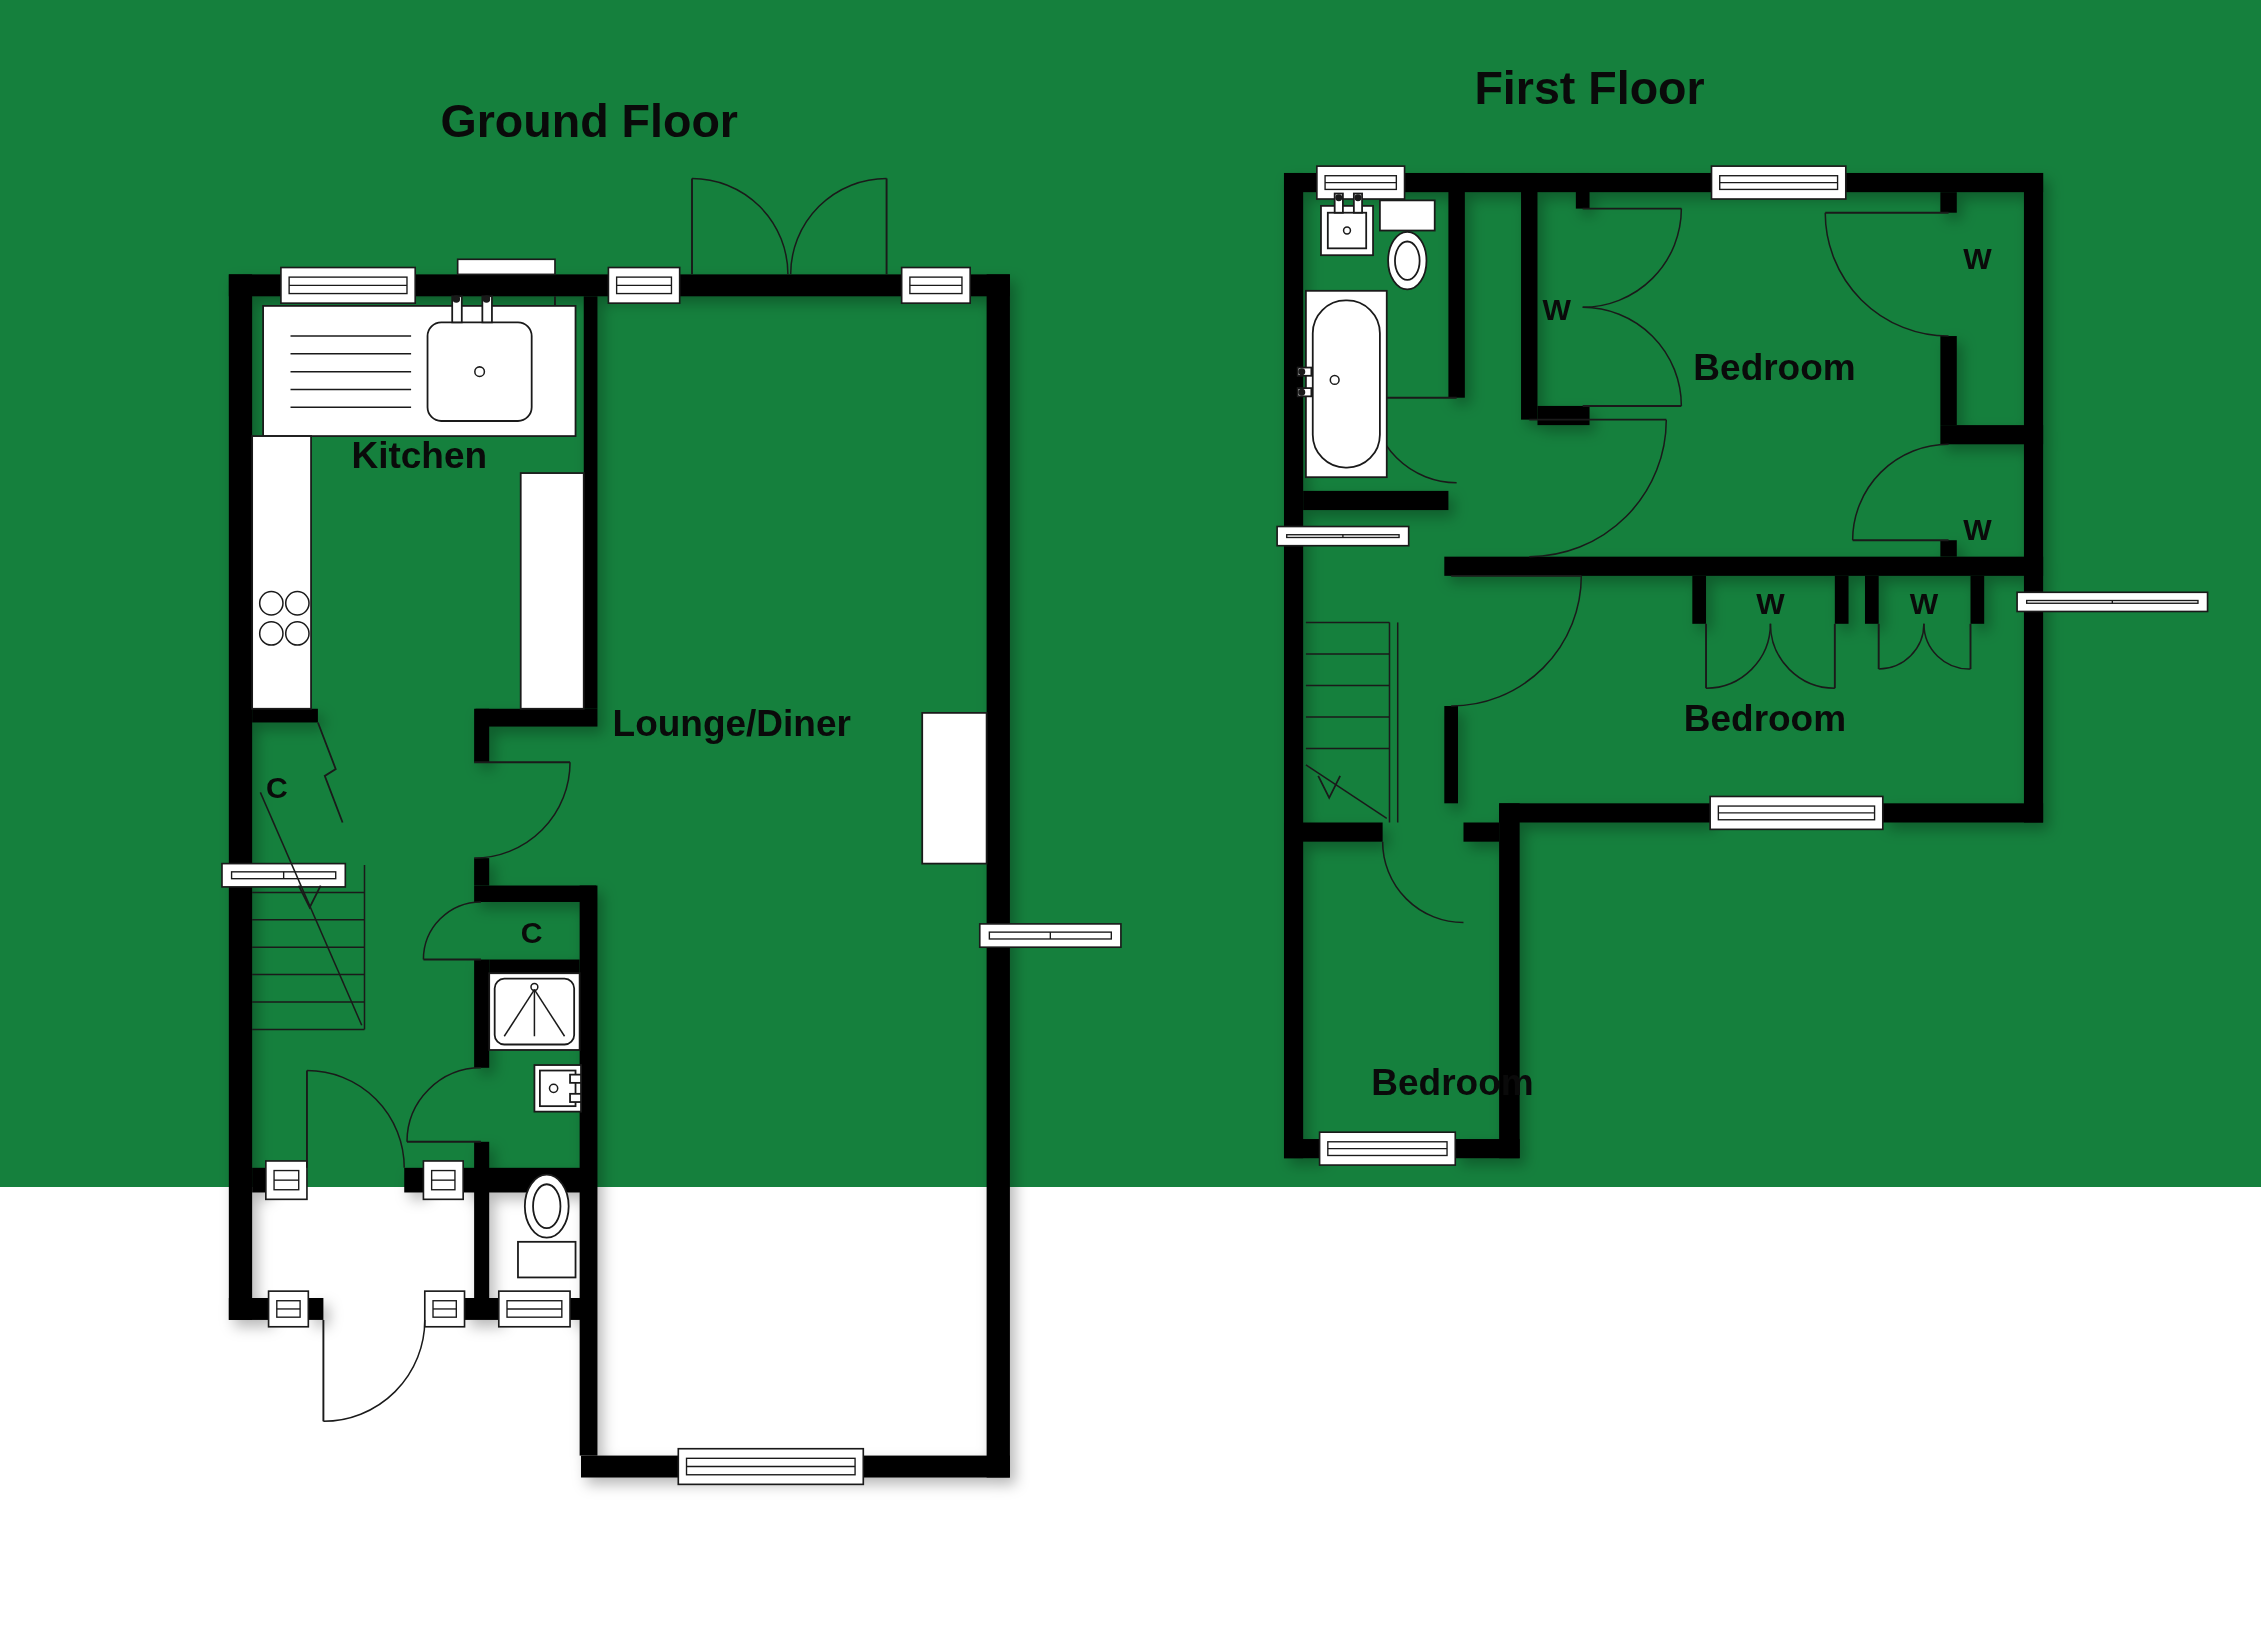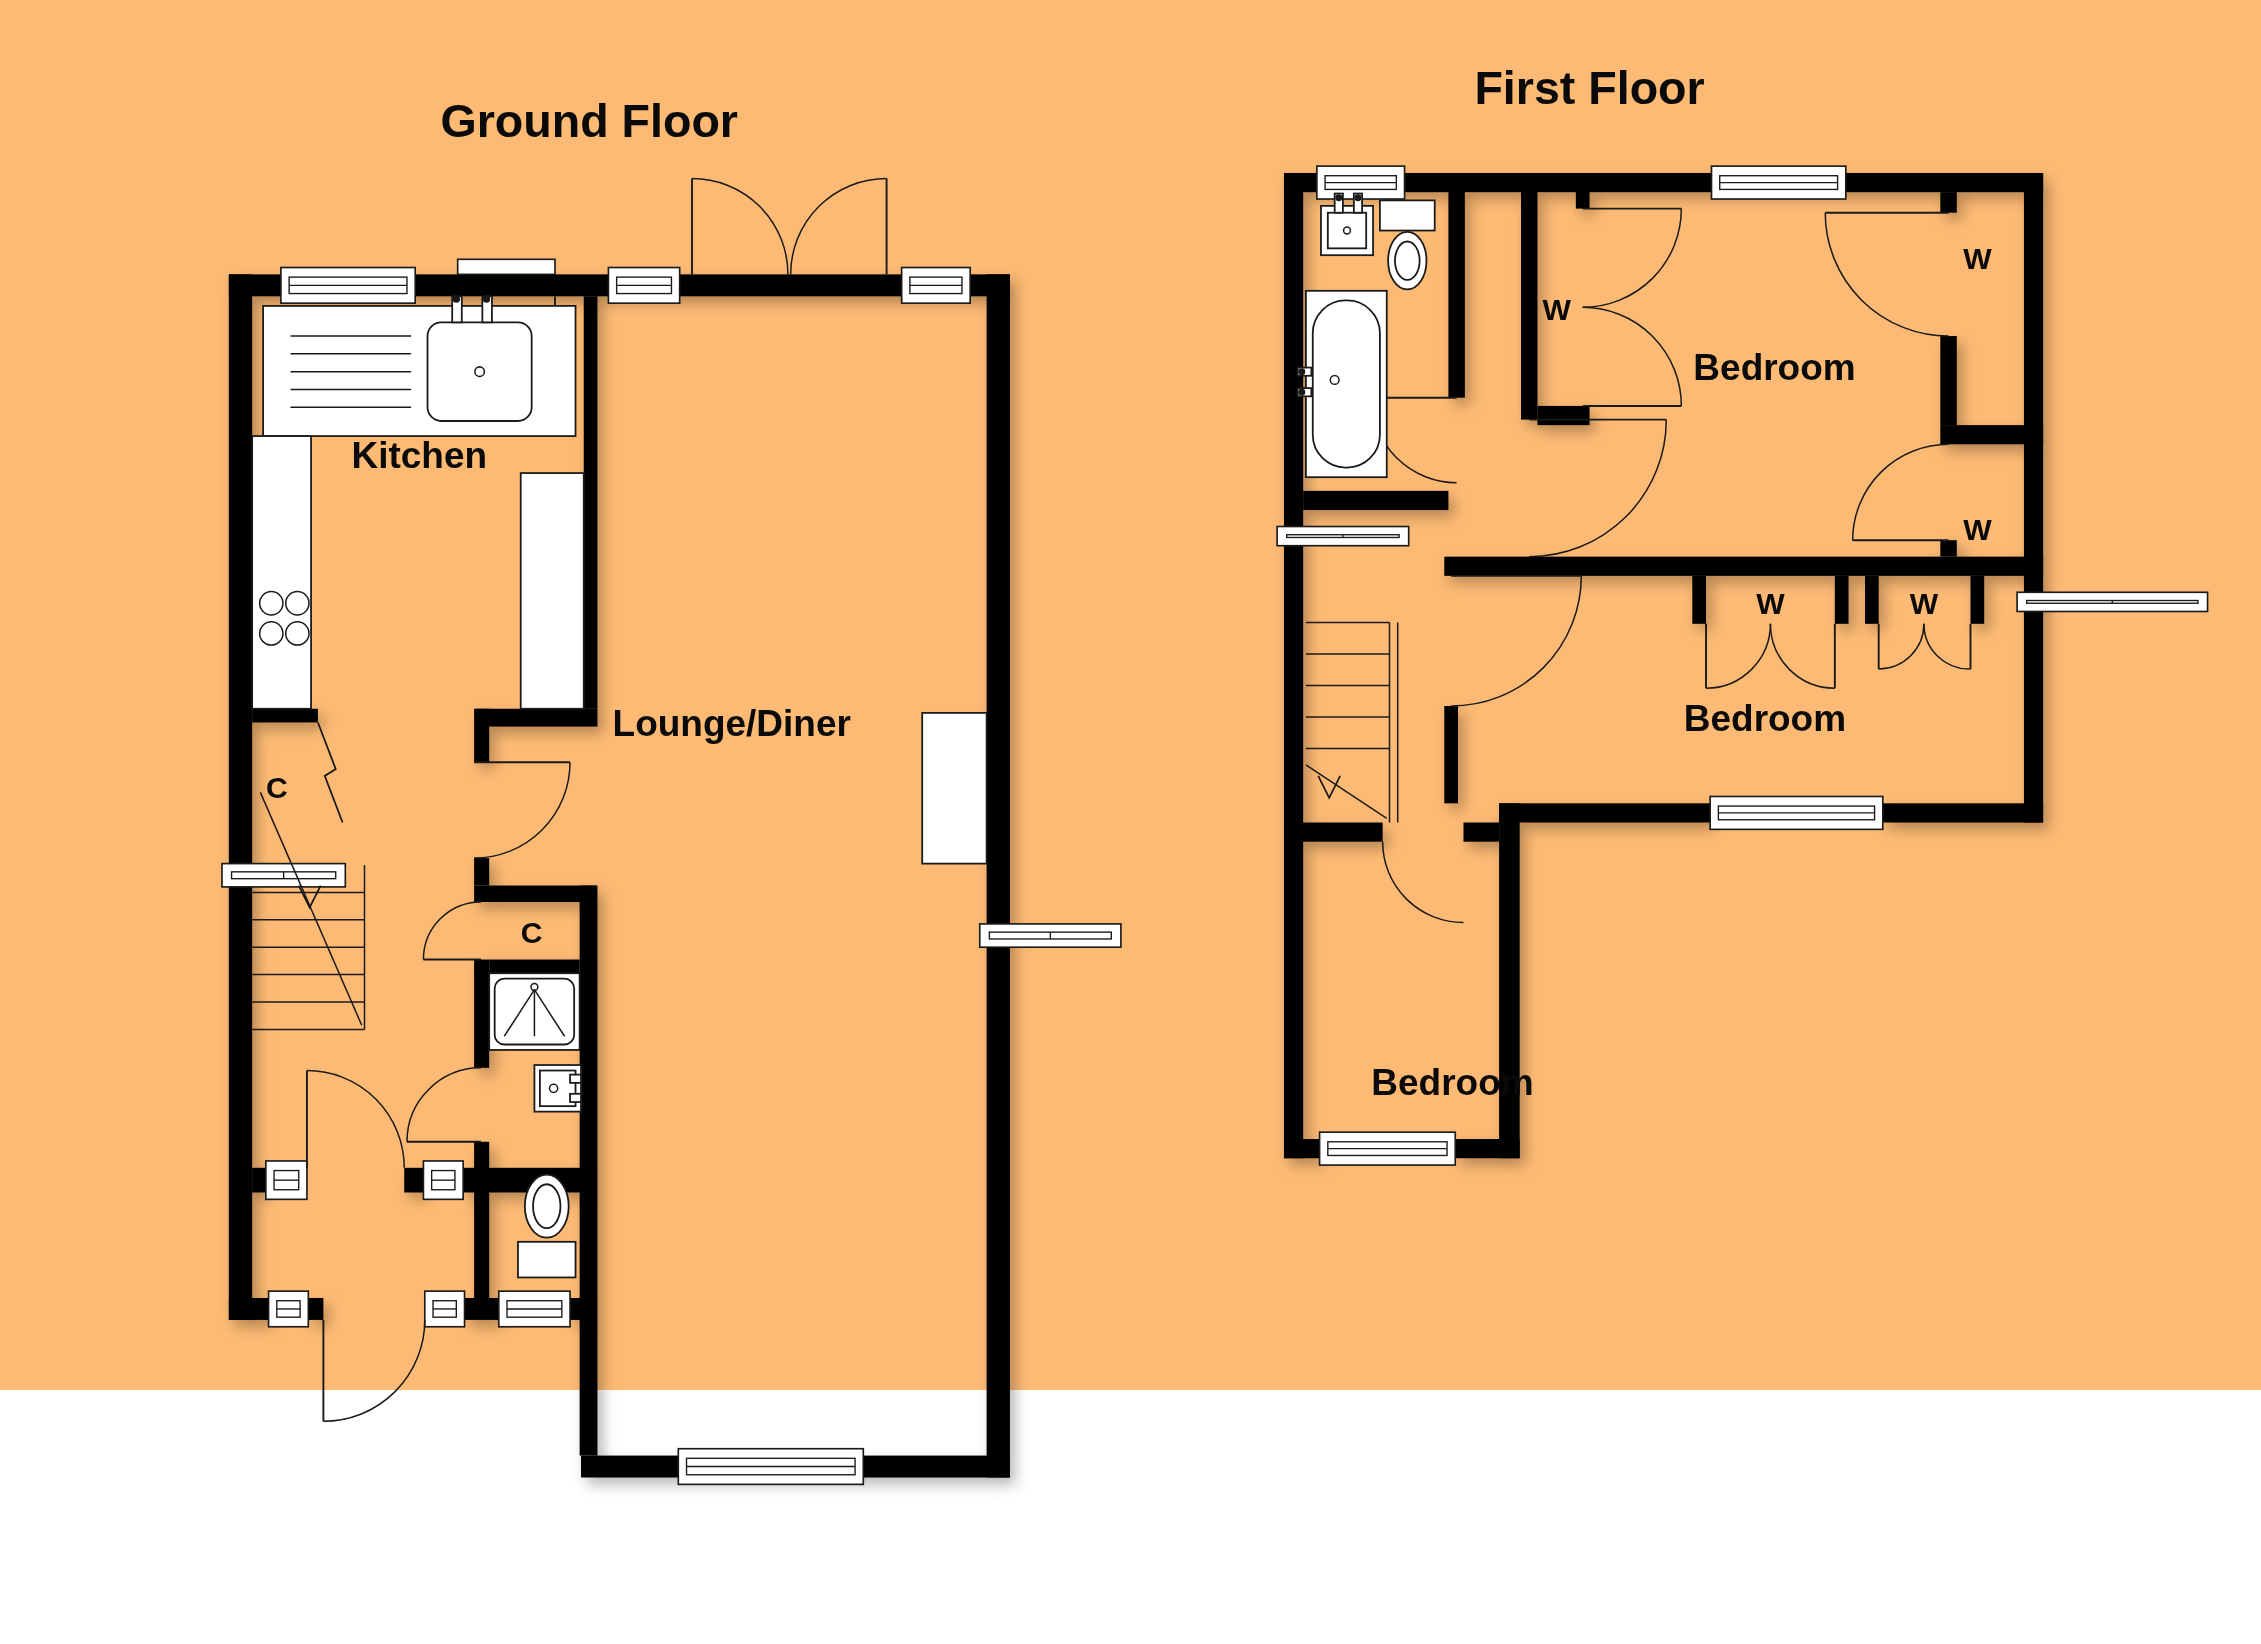--- a/index.html
+++ b/index.html
@@ -1,17 +1,17 @@
 <!DOCTYPE html>
 <html style="font-size:11px"><head>
 <meta charset="utf-8">
 <style>
   html,body{margin:0;padding:0;background:#fff;}
   body{width:2261px;height:1645px;font-family:"Liberation Sans",sans-serif;}
-  #stage{width:2261px;height:1390px;position:relative;background:#fdba74;}
+  #stage{width:2261px;height:1187px;position:relative;background:#15803d;}
   svg{display:block;}
   text{font-family:"Liberation Sans","DejaVu Sans",sans-serif;font-weight:bold;fill:#0a0a0a;}
 </style>
 </head>
 <body>
 
 <div id="stage">
   <svg id="plan" width="2261" height="1645" viewBox="0 0 1650 1200" xmlns="http://www.w3.org/2000/svg">
     <defs>
       <filter id="soft" x="-20%" y="-20%" width="140%" height="140%">

